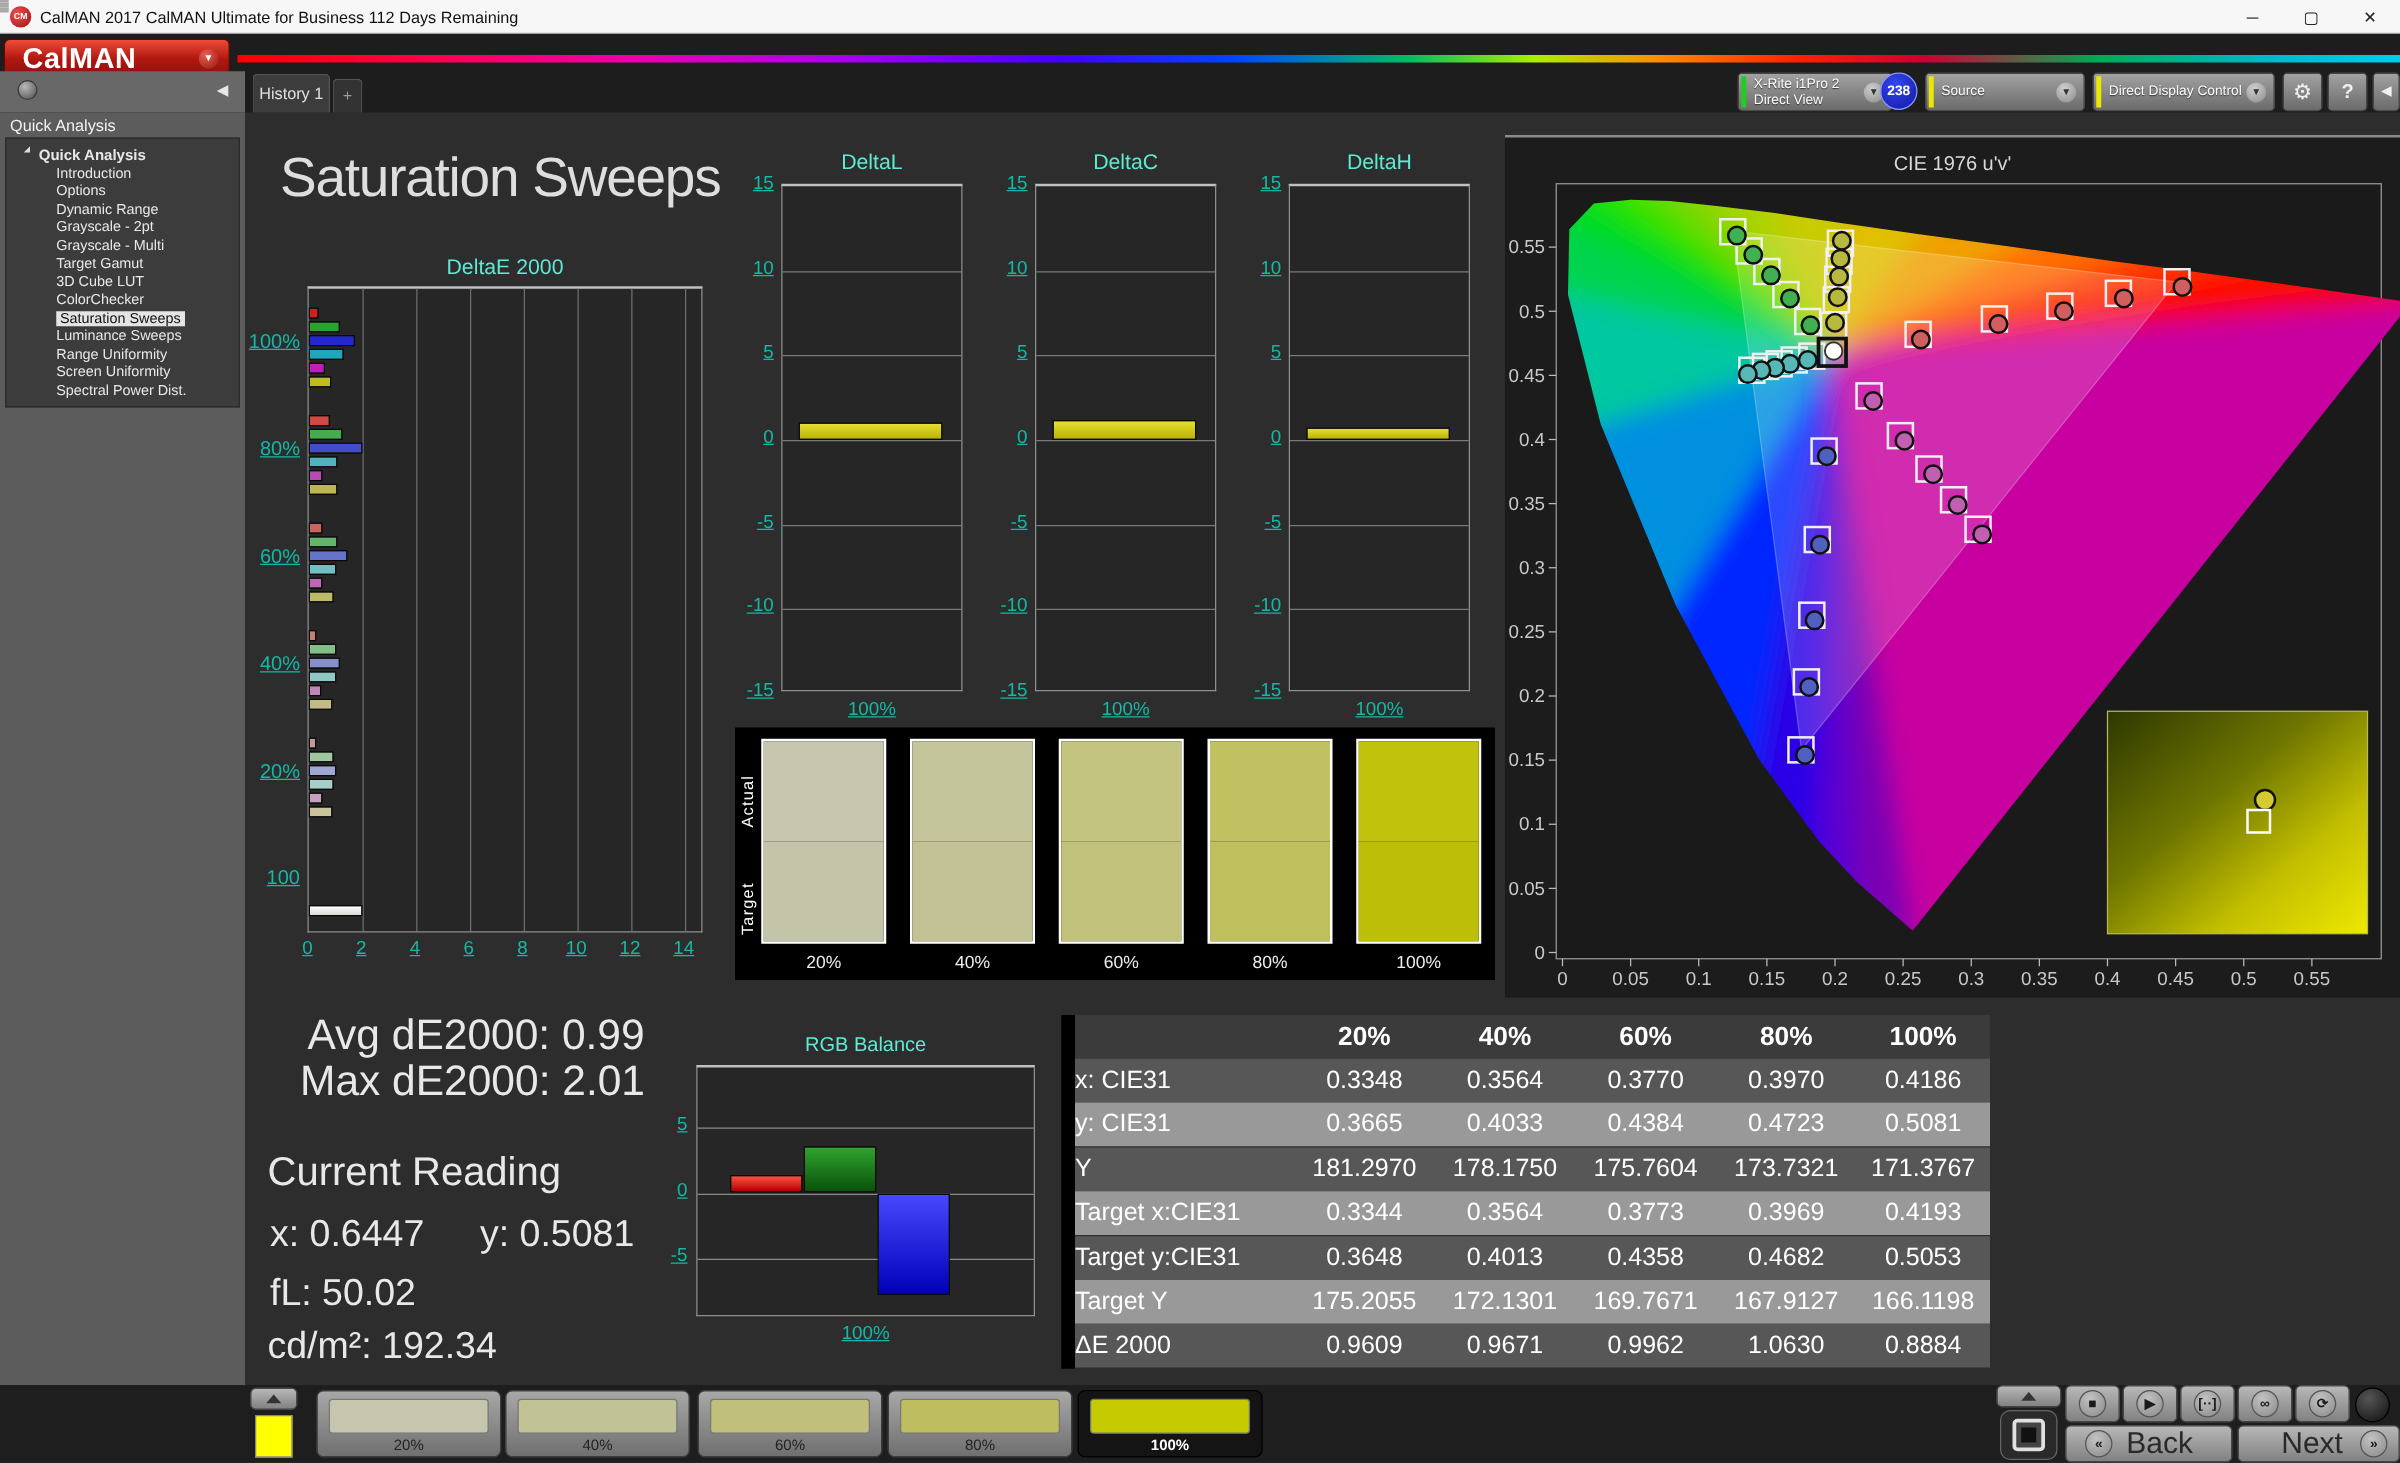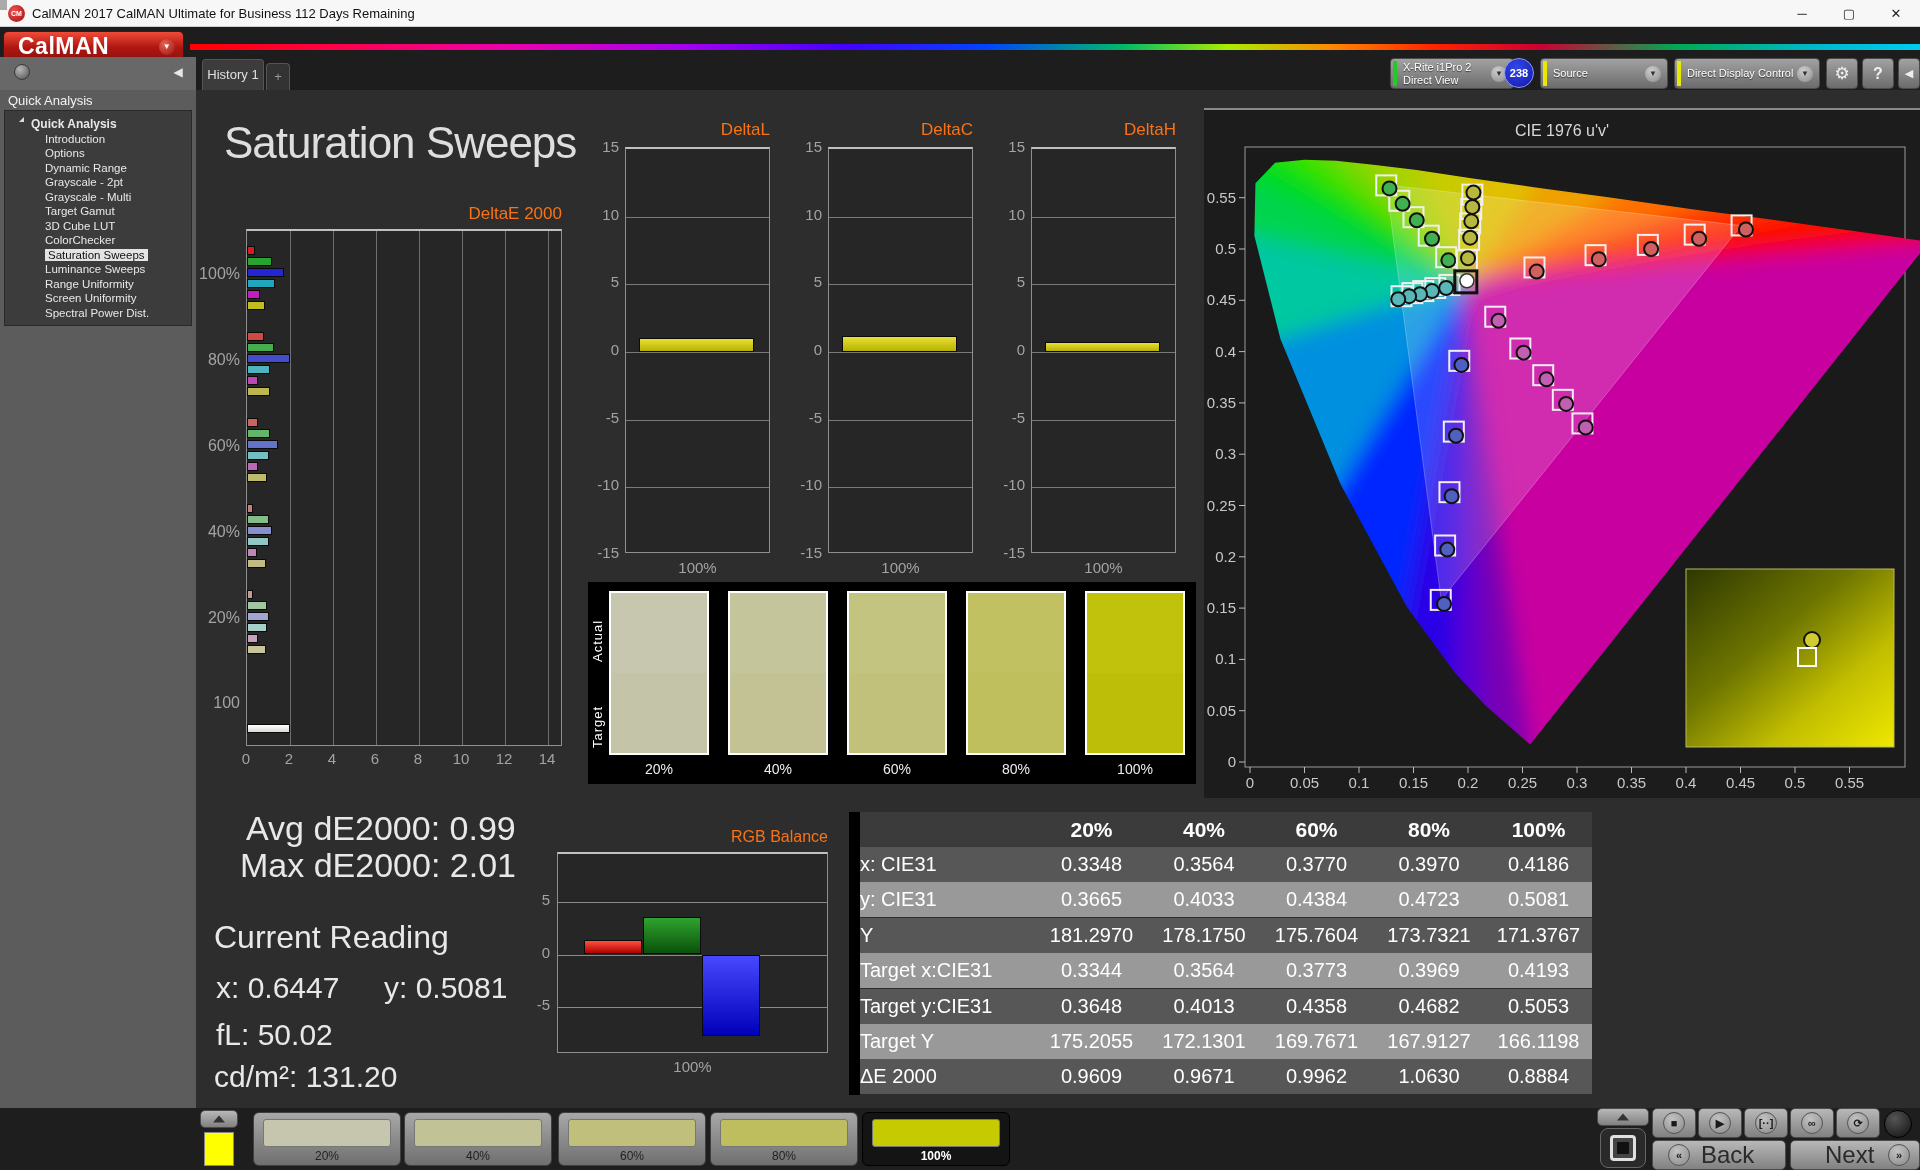--- a/index.html
+++ b/index.html
@@ -33,22 +33,22 @@
   #sidebar { left:0; top:90px; width:196px; height:1018px; background:#5c5c5c; }
   #sidebar-header { left:8px; top:3px; font-size:13px; color:#f2f2f2; }
   #tree { left:4px; top:20px; width:188px; height:216px; background:#3c3c3c; border:1px solid #2a2a2a; }
   .tree-item { position:absolute; left:40px; font-size:11.5px; color:#e8e8e8; white-space:nowrap; cursor:default; }
   .tree-root { left:26px; font-weight:bold; font-size:12px; }
   .tree-item.sel { background:#e4e4e4; color:#111; padding:0 3px; }
   #tree-caret { position:absolute; left:14px; top:6px; width:0; height:0; border-left:5px solid transparent; border-bottom:5px solid #ddd; transform:rotate(0deg); }
   
   #main-title { left:224px; top:118px; font-size:44px; color:#dedede; letter-spacing:-1px; }
   .chart-frame { background:#262626; border:1px solid #8f8f8f; border-top:2px solid #c0c0c0; }
-  .chart-title { position:absolute; color:#f97316; font-size:17px; text-align:right; }
-  .axis-label { position:absolute; color:#a3a3a3; font-size:15px; }
+  .chart-title { position:absolute; color:#5eead4; font-size:17px; text-align:center; }
+  .axis-label { position:absolute; color:#14b8a6; font-size:15px;text-decoration:underline; }
   .gridline-v { position:absolute; top:0; bottom:0; width:1px; background:#6e6e6e; }
   .gridline-h { position:absolute; left:0; right:0; height:1px; background:#6e6e6e; }
   .hbar { position:absolute; border:1px solid #0a0a0a; }
   .vbar { position:absolute; border:1px solid #0a0a0a; }
   
   #swatch-strip { left:588px; top:582px; width:608px; height:202px; background:#000; }
   .vlabel { position:absolute; left:2px; width:16px; color:#fff; font-size:13px; writing-mode:vertical-rl; transform:rotate(180deg); text-align:center; letter-spacing:1px; }
   .swatch { position:absolute; top:9px; width:100px; height:164px; border:2px solid #fff; }
   .swatch-label { position:absolute; top:179px; width:100px; text-align:center; color:#eee; font-size:14px; }
   
@@ -445,21 +445,21 @@
       <rect x="594" y="538" width="18" height="18" fill="none" stroke="#fff" stroke-width="2"></rect>
     </g>
   </svg></div>
 
 <div class="abs reading" style="left:246px;top:809px;font-size:34px;">Avg dE2000: 0.99</div>
 <div class="abs reading" style="left:240px;top:846px;font-size:34px;">Max dE2000: 2.01</div>
 <div class="abs reading" style="left:214px;top:919px;font-size:32px;">Current Reading</div>
 <div class="abs reading" style="left:216px;top:971px;font-size:30px;">x: 0.6447</div>
 <div class="abs reading" style="left:384px;top:971px;font-size:30px;">y: 0.5081</div>
 <div class="abs reading" style="left:216px;top:1018px;font-size:30px;">fL: 50.02</div>
-<div class="abs reading" style="left:214px;top:1060px;font-size:30px;">cd/m²: 131.20</div>
+<div class="abs reading" style="left:214px;top:1060px;font-size:30px;">cd/m²: 192.34</div>
 
 <div class="abs chart-title" style="left:557px;top:828px;width:271px;font-size:16px;">RGB Balance</div>
 <div class="abs chart-frame" id="rgb-plot" style="left:557px;top:852px;width:271px;height:201px;">
     <div class="gridline-h" style="top:48px;background:#8a8a8a;"></div>
     <div class="gridline-h" style="top:100.5px;background:#8a8a8a;"></div>
     <div class="gridline-h" style="top:153px;background:#8a8a8a;"></div>
     <div class="vbar" style="left:26px;width:58px;top:85.8px;height:14.7px;background:linear-gradient(#ff5040,#b00000);"></div>
     <div class="vbar" style="left:85px;width:58px;top:62.699999999999996px;height:37.800000000000004px;background:linear-gradient(#2fa32f,#0a520a);"></div>
     <div class="vbar" style="left:144px;width:58px;top:100.5px;height:81.89999999999999px;background:linear-gradient(#4848ff,#0000b8);"></div>
   </div>

